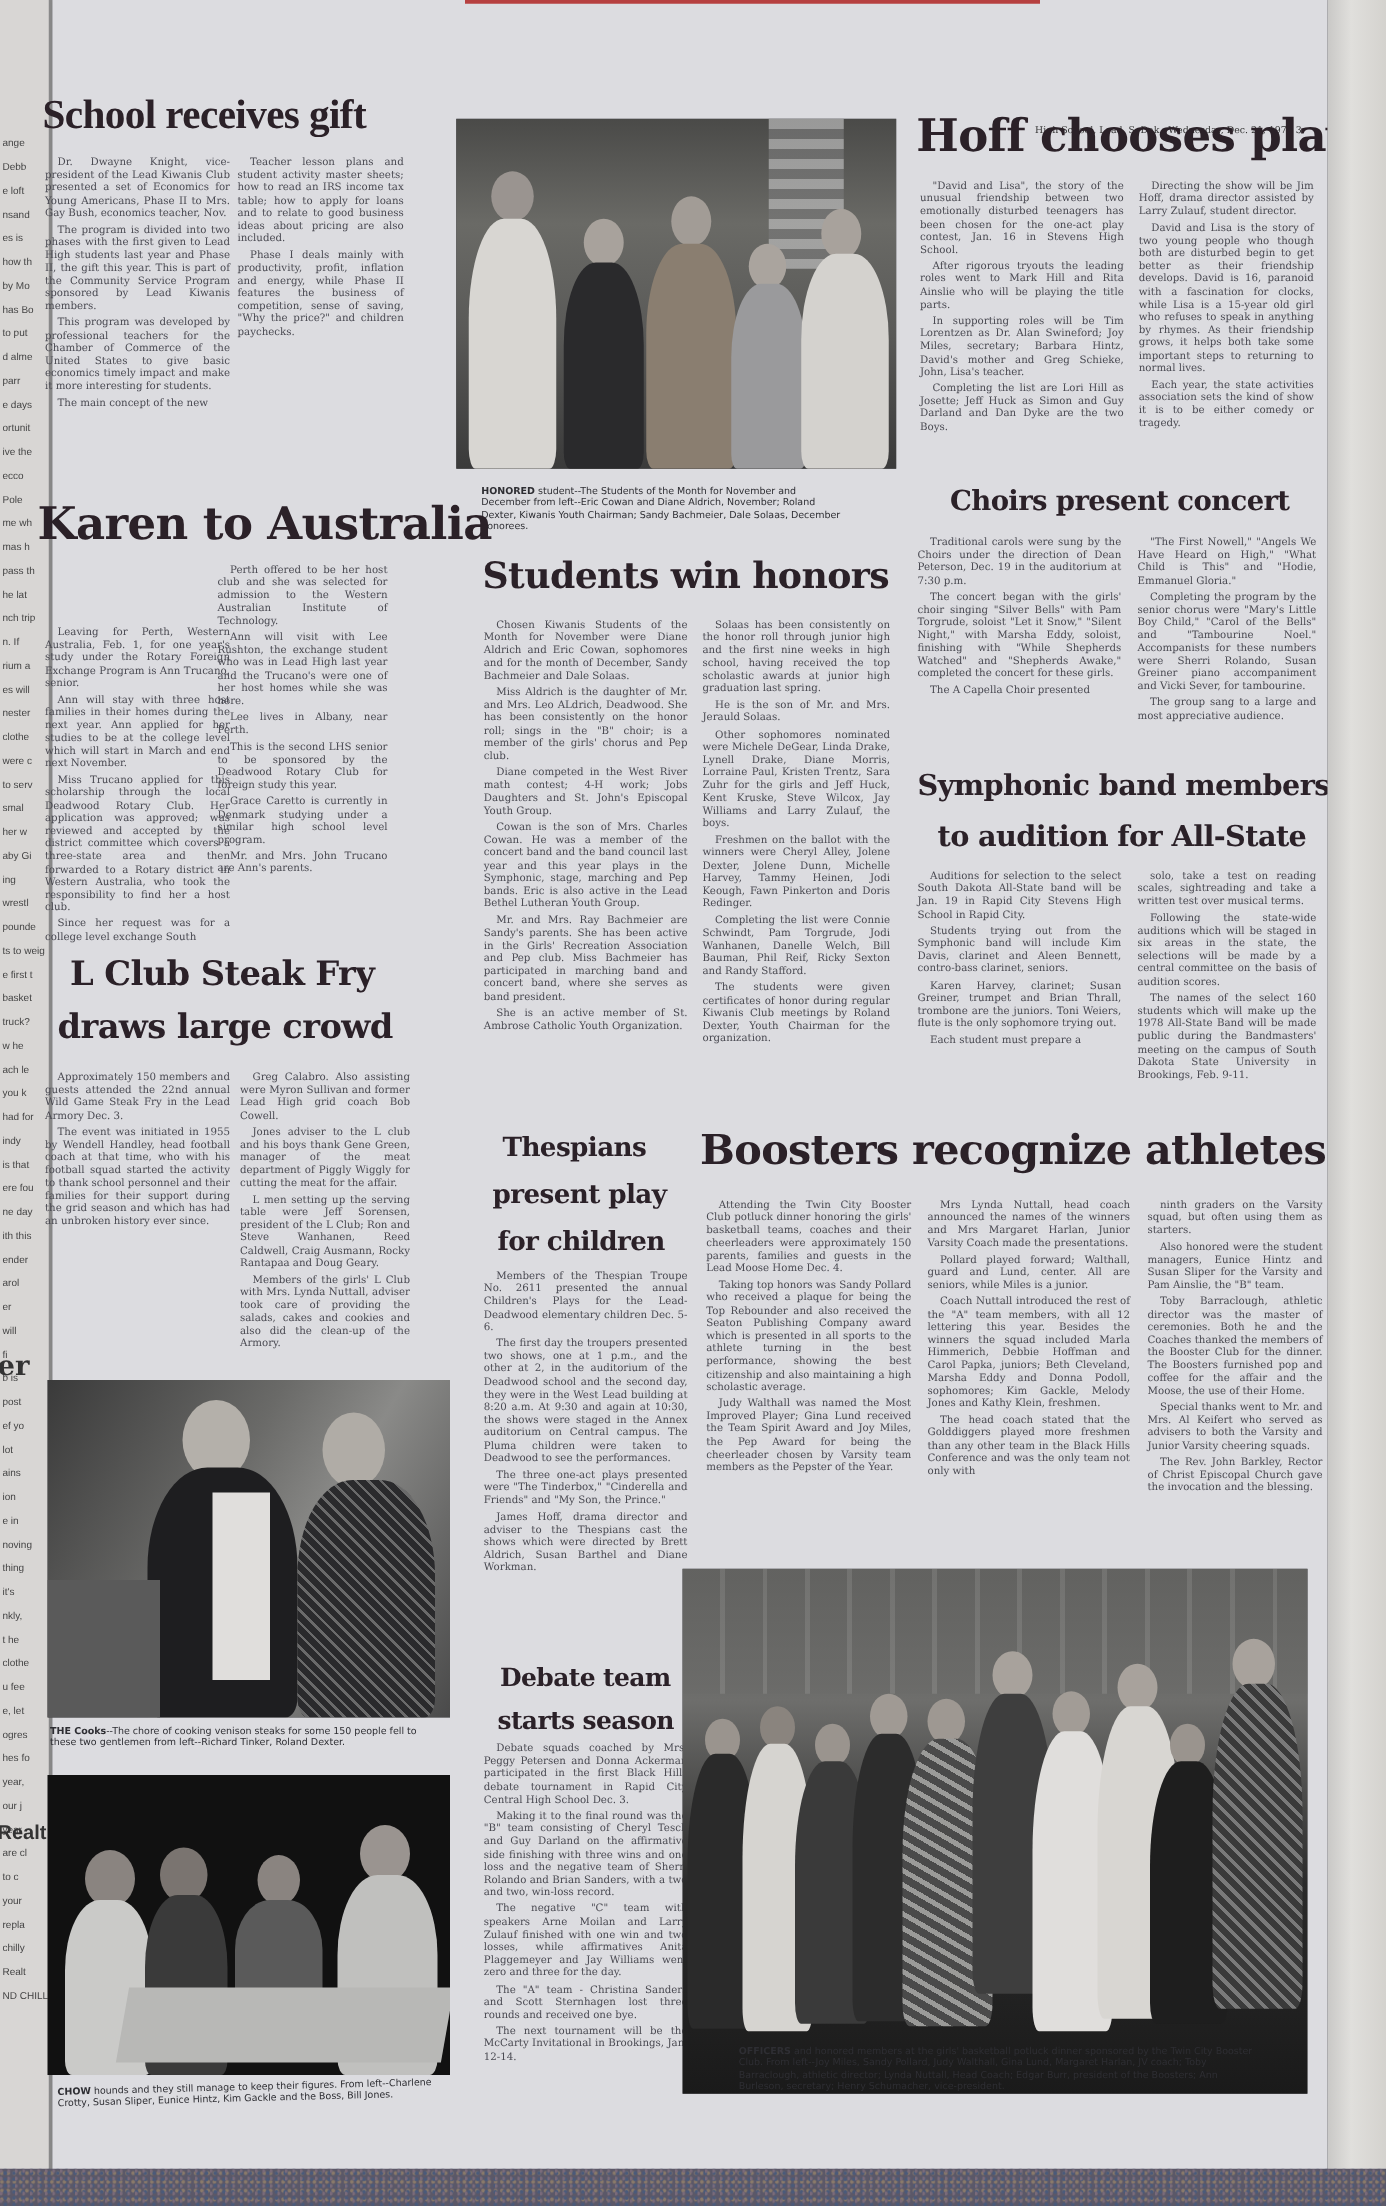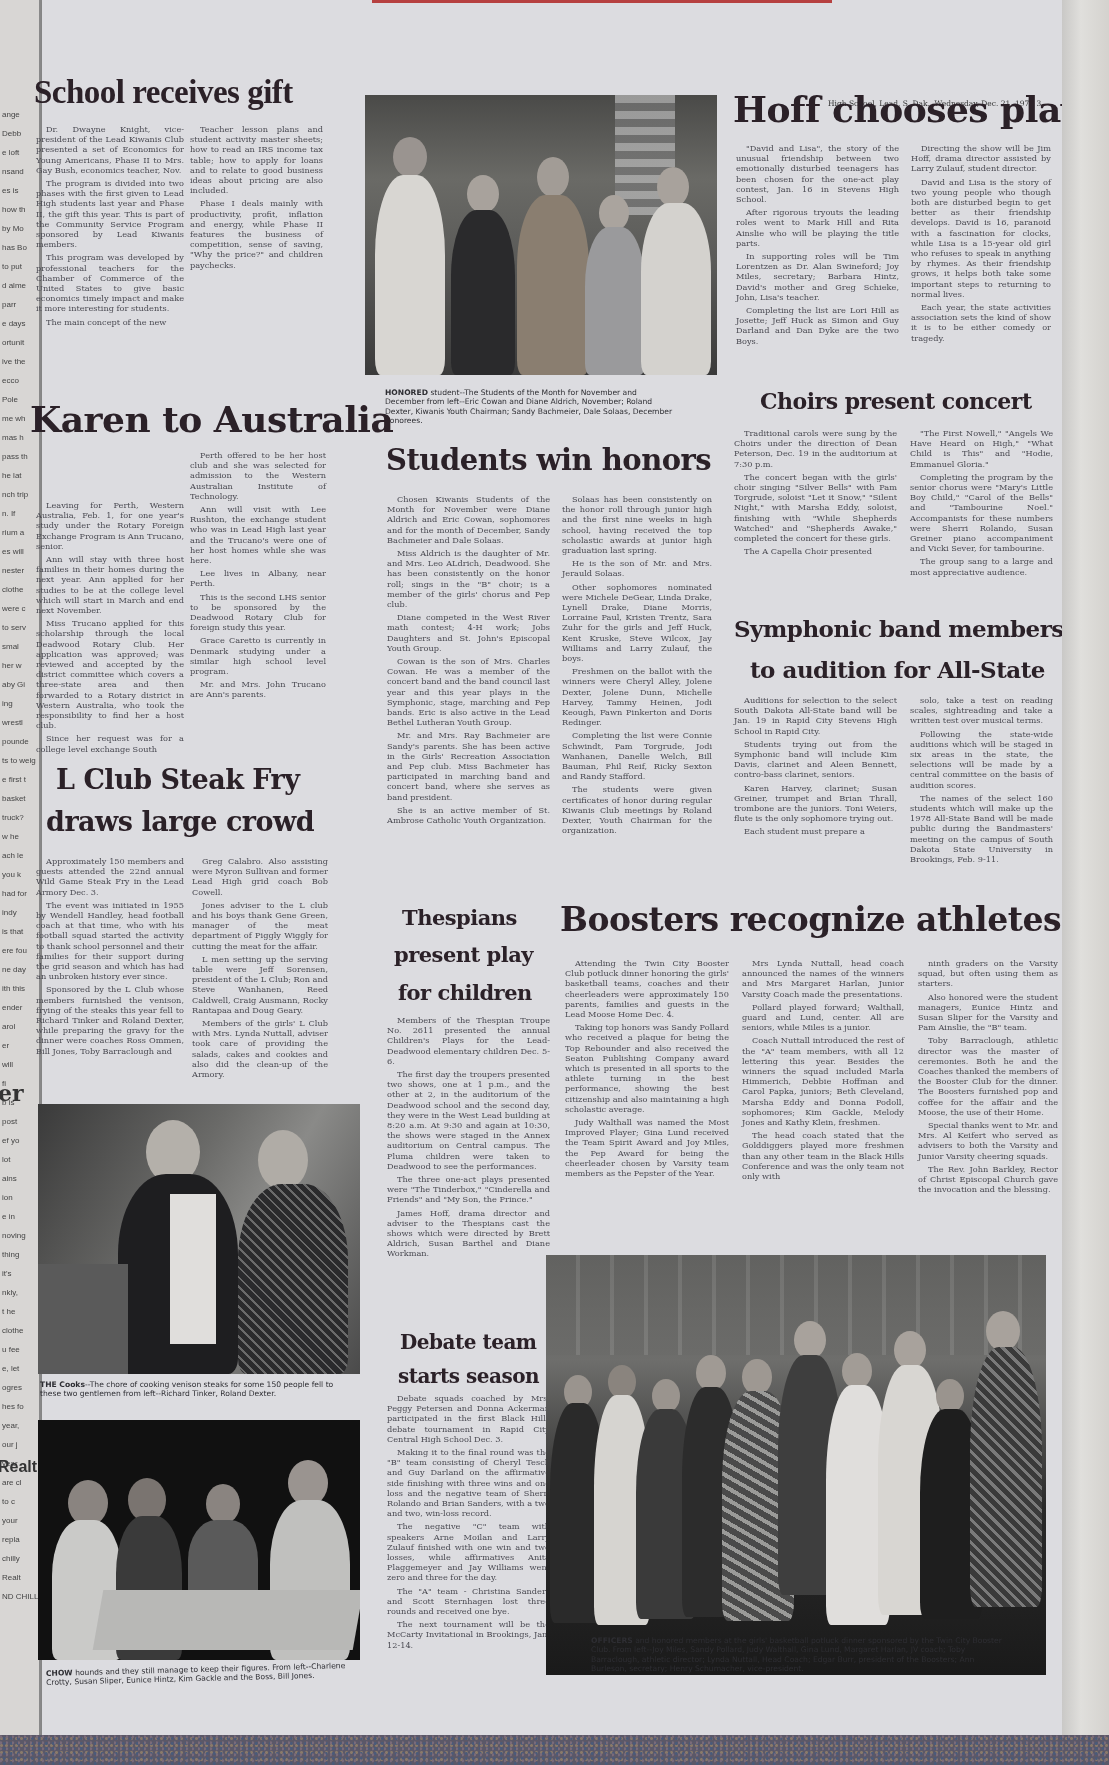--- a/index.html
+++ b/index.html
@@ -219,21 +219,21 @@
     <p>Each year, the state activities association sets the kind of show it is to be either comedy or tragedy.</p>
   </div>
 
   <div class="hl" style="left:-12px;top:398px;font-size:36px;">Karen to Australia</div>
   <div class="col" style="left:-6px;top:476px;width:148px;margin-top:24px;">
     <p>Leaving for Perth, Western Australia, Feb. 1, for one year's study under the Rotary Foreign Exchange Program is Ann Trucano, senior.</p>
     <p>Ann will stay with three host families in their homes during the next year. Ann applied for her studies to be at the college level which will start in March and end next November.</p>
     <p>Miss Trucano applied for this scholarship through the local Deadwood Rotary Club. Her application was approved; was reviewed and accepted by the district committee which covers a three-state area and then forwarded to a Rotary district in Western Australia, who took the responsibility to find her a host club.</p>
     <p>Since her request was for a college level exchange South</p>
   </div>
-  <div class="col" style="left:148px;top:450px;width:136px;">
+  <div class="col" style="left:132px;top:450px;width:136px;">
     <p>Perth offered to be her host club and she was selected for admission to the Western Australian Institute of Technology.</p>
     <p>Ann will visit with Lee Rushton, the exchange student who was in Lead High last year and the Trucano's were one of her host homes while she was here.</p>
     <p>Lee lives in Albany, near Perth.</p>
     <p>This is the second LHS senior to be sponsored by the Deadwood Rotary Club for foreign study this year.</p>
     <p>Grace Caretto is currently in Denmark studying under a similar high school level program.</p>
     <p>Mr. and Mrs. John Trucano are Ann's parents.</p>
   </div>
 
   <div class="hl" style="left:344px;top:443px;font-size:29px;">Students win honors</div>
   <div class="col" style="left:345px;top:494px;width:163px;">
@@ -277,21 +277,20 @@
     <p>solo, take a test on reading scales, sightreading and take a written test over musical terms.</p>
     <p>Following the state-wide auditions which will be staged in six areas in the state, the selections will be made by a central committee on the basis of audition scores.</p>
     <p>The names of the select 160 students which will make up the 1978 All-State Band will be made public during the Bandmasters' meeting on the campus of South Dakota State University in Brookings, Feb. 9-11.</p>
   </div>
 
   <div class="hl" style="left:14px;top:764px;font-size:27px;">L Club Steak Fry</div>
   <div class="hl" style="left:4px;top:806px;font-size:27px;">draws large crowd</div>
   <div class="col" style="left:-6px;top:856px;width:148px;">
     <p>Approximately 150 members and guests attended the 22nd annual Wild Game Steak Fry in the Lead Armory Dec. 3.</p>
     <p>The event was initiated in 1955 by Wendell Handley, head football coach at that time, who with his football squad started the activity to thank school personnel and their families for their support during the grid season and which has had an unbroken history ever since.</p>
-    <p>Sponsored by the L Club whose members furnished the venison, frying of the steaks this year fell to Richard Tinker and Roland Dexter, while preparing the gravy for the dinner were coaches Ross Ommen, Bill Jones, Toby Barraclough and</p>
   </div>
   <div class="col" style="left:150px;top:856px;width:136px;">
     <p>Greg Calabro. Also assisting were Myron Sullivan and former Lead High grid coach Bob Cowell.</p>
     <p>Jones adviser to the L club and his boys thank Gene Green, manager of the meat department of Piggly Wiggly for cutting the meat for the affair.</p>
     <p>L men setting up the serving table were Jeff Sorensen, president of the L Club; Ron and Steve Wanhanen, Reed Caldwell, Craig Ausmann, Rocky Rantapaa and Doug Geary.</p>
     <p>Members of the girls' L Club with Mrs. Lynda Nuttall, adviser took care of providing the salads, cakes and cookies and also did the clean-up of the Armory.</p>
   </div>
 
   <div class="photo" style="left:-4px;top:1104px;width:322px;height:270px;">
     <div class="bg" style="background:linear-gradient(120deg,#3a3a3a 0%,#6a6a68 40%,#8a8a88 60%,#4a4a4a 100%);"></div>

